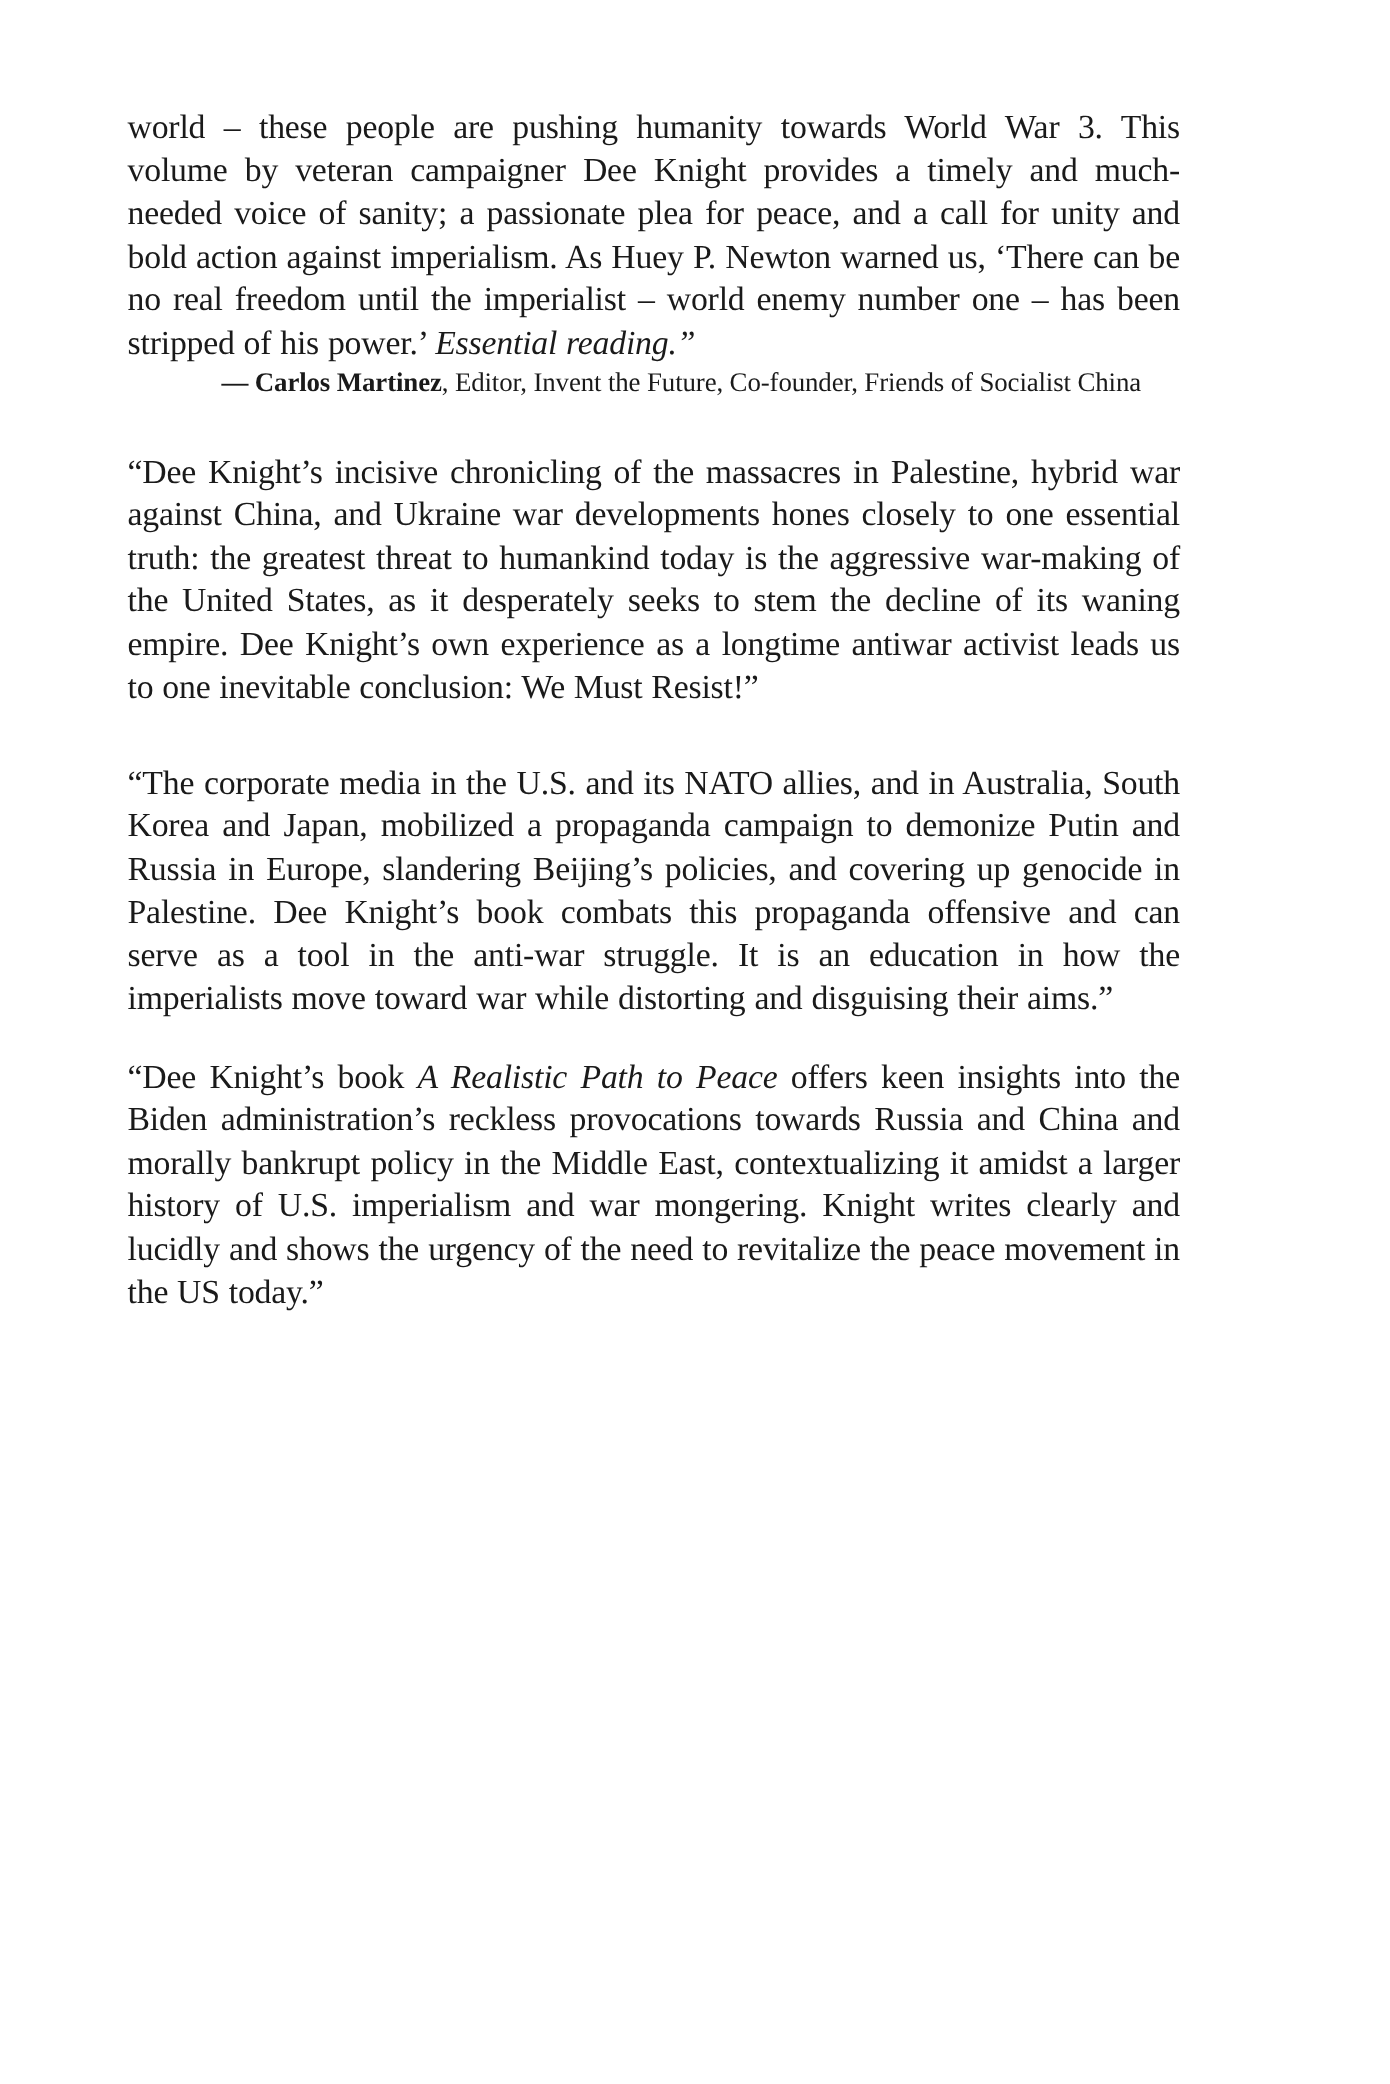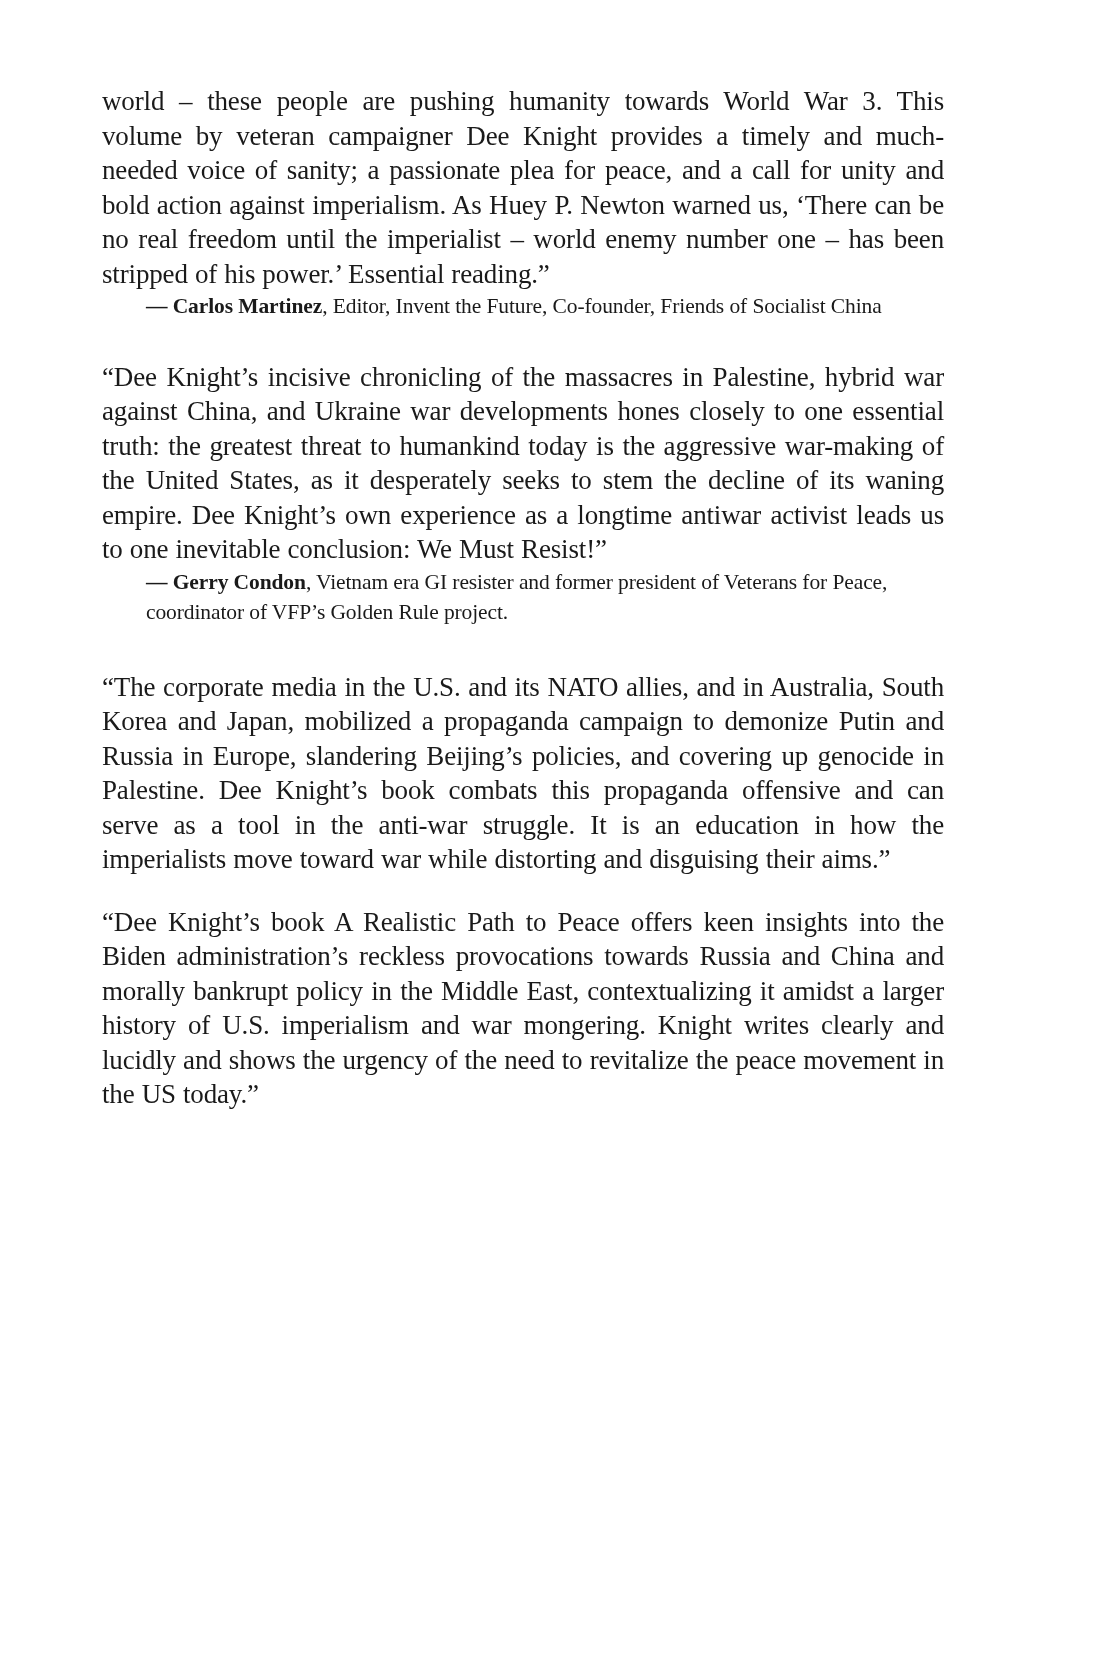--- a/index.html
+++ b/index.html
@@ -25,45 +25,44 @@
       font-size: 27px;
       line-height: 34.5px;
       text-align: justify;
       margin: 0;
       letter-spacing: -0.15px;
       word-spacing: 0.5px;
     }
     .attribution {
       font-size: 21.5px;
       line-height: 30.5px;
-      text-align: left;
+      text-align: center;
       margin: 0;
       padding-left: 44px;
       letter-spacing: -0.1px;
     }
     .attribution .name { font-weight: bold; }
     .block { margin-bottom: 36px; }
     .block.b1 { margin-bottom: 38px; }
     .block.b2 { margin-bottom: 42px; }
     .block.b3 { margin-bottom: 28px; }
-    i, .it { }
+    i, .it { font-style: italic; }
   </style>
 </head>
 <body>
 
 <div class="page">
 
   <div class="block b1">
     <p class="quote"><span>world – these people are pushing humanity towards World War 3. This volume by veteran campaigner Dee Knight provides a timely and much-needed voice of sanity; a passionate plea for peace, and a call for unity and bold action against imperialism. As Huey P. Newton warned us, ‘There can be no real freedom until the imperialist – world enemy number one – has been stripped of his power.’ </span><span class="it">Essential reading.”</span></p>
     <p class="attribution"><span class="name">— </span><span class="name">Carlos Martinez</span><span>, Editor, Invent the Future, Co-founder, Friends of Socialist China</span></p>
   </div>
 
   <div class="block b2">
     <p class="quote"><span>“Dee Knight’s incisive chronicling of the massacres in Palestine, hybrid war against China, and Ukraine war developments hones closely to one essential truth: the greatest threat to humankind today is the aggressive war-making of the United States, as it desperately seeks to stem the decline of its waning empire. Dee Knight’s own experience as a longtime antiwar activist leads us to one inevitable conclusion: We Must Resist!”</span></p>
-    <p class="attribution"><span class="name">— </span><span class="name">Gerry Condon</span><span>, Vietnam era GI resister and former president of Veterans for Peace, coordinator of VFP’s Golden Rule project.</span></p>
   </div>
 
   <div class="block b3">
     <p class="quote"><span>“The corporate media in the U.S. and its NATO allies, and in Australia, South Korea and Japan, mobilized a propaganda campaign to demonize Putin and Russia in Europe, slandering Beijing’s policies, and covering up genocide in Palestine. Dee Knight’s book combats this propaganda offensive and can serve as a tool in the anti-war struggle. It is an education in how the imperialists move toward war while distorting and disguising their aims.”</span></p>
   </div>
 
   <div class="block b4">
     <p class="quote"><span>“Dee Knight’s book </span><span class="it">A Realistic Path to Peace</span><span> offers keen insights into the Biden administration’s reckless provocations towards Russia and China and morally bankrupt policy in the Middle East, contextualizing it amidst a larger history of U.S. imperialism and war mongering. Knight writes clearly and lucidly and shows the urgency of the need to revitalize the peace movement in the US today.”</span></p>
   </div>
 

